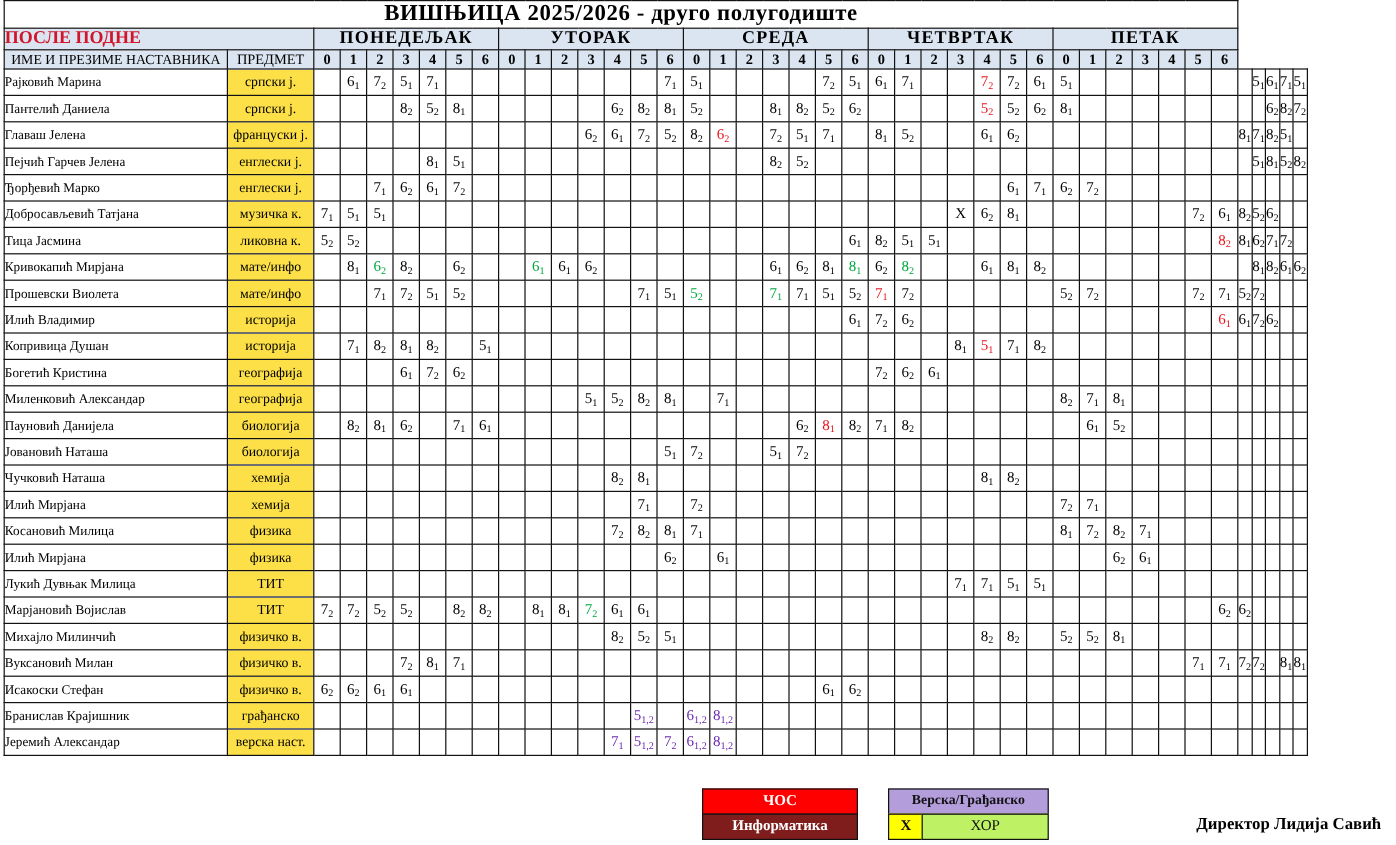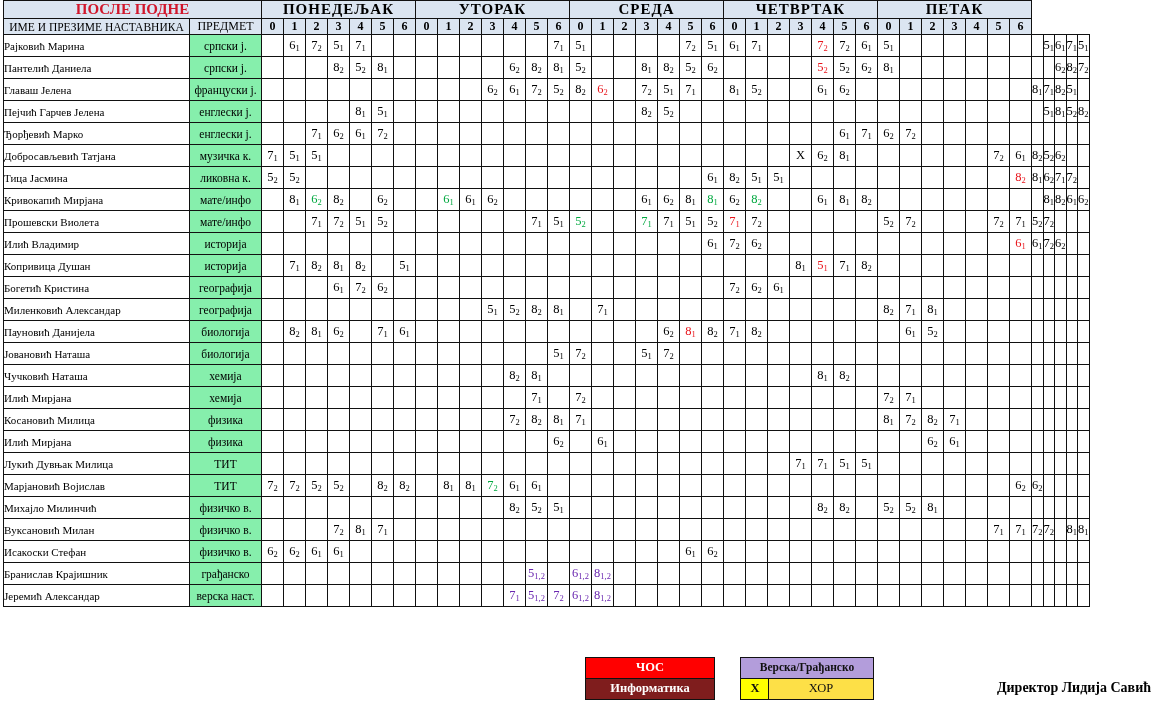--- a/index.html
+++ b/index.html
@@ -5,63 +5,66 @@
   html,body{margin:0;padding:0;background:#ffffff;}
   body{font-family:"Liberation Serif", serif; width:1163px; height:704px; overflow:hidden;}
   #wrap{position:relative;width:1163px;height:704px;}
 
   table.sched{border-collapse:collapse;table-layout:fixed;margin:0 3px;}
   table.sched td,table.sched th{border:1px solid #111;padding:0;margin:0;}
 
   .title-row td{border:1px solid #111;background:#ffffff;text-align:center;}
   .title{font-size:19px;font-weight:bold;letter-spacing:.5px;color:#000;padding:2px 0 3px;}
 
-  .hdr-afternoon{color:#d1162b;font-weight:bold;font-size:15px;text-align:center;background:#dbe5f1;}
+  .hdr-afternoon{color:#d1162b;font-weight:bold;font-size:15px;background:#dbe5f1;}
   .dayhdr{font-weight:bold;font-size:15px;text-align:center;background:#dbe5f1;letter-spacing:1px;}
   .colhdr{font-weight:normal;font-size:11.5px;text-align:center;background:#dbe5f1;}
   .subjhdr{font-weight:normal;font-size:12px;text-align:center;background:#dbe5f1;}
   .periodhdr{font-weight:bold;font-size:12px;text-align:center;background:#dbe5f1;}
 
   .teacher{font-size:11px;text-align:left;padding-left:3px;white-space:nowrap;overflow:hidden;}
-  .subject{font-size:11.5px;text-align:center;background:#86efac;white-space:nowrap;overflow:hidden;}
+  .subject{font-size:11.5px;text-align:center;background:#fde047;white-space:nowrap;overflow:hidden;}
   .cell{font-size:12.5px;text-align:center;height:21px;}
   .grp{border-left:2px solid #111;}
 
   sub{font-size:8.5px;vertical-align:-0.25em;}
 
   .c-black{color:#000;}
   .c-red{color:#e8141b;}
   .c-green{color:#00a83f;}
   .c-purple{color:#6a27b0;}
 
   
   .legend{position:absolute;left:0;top:656px;width:1163px;height:59px;}
   .lg-box{position:absolute;border:1px solid #111;font-size:12.5px;font-weight:bold;text-align:center;line-height:19px;}
   .lg-chos{left:585px;top:1px;width:128px;height:20px;background:#ff0000;color:#ffffff;}
   .lg-info{left:585px;top:22px;width:128px;height:20px;background:#7f1d1d;color:#ffffff;}
   .lg-ver{left:740px;top:1px;width:132px;height:20px;background:#b39ddb;color:#111;font-size:11.5px;}
   .lg-x{left:740px;top:22px;width:28px;height:20px;background:#ffff00;color:#111;}
-  .lg-hor{left:768px;top:22px;width:104px;height:20px;background:#fde047;color:#111;font-weight:normal;}
+  .lg-hor{left:768px;top:22px;width:104px;height:20px;background:#bef264;color:#111;font-weight:normal;}
   .director{position:absolute;right:12px;top:24px;font-size:14px;font-weight:bold;color:#000;text-align:center;}
 </style>
 </head>
 <body>
 
 <div id="wrap">
   <table class="sched">
     <colgroup>
       <col style="width:186px">
       <col style="width:72px">
       <col span="7" style="width:22px">
       <col span="7" style="width:22px">
       <col span="7" style="width:22px">
       <col span="7" style="width:22px">
       <col span="7" style="width:22px">
     </colgroup>
     <tbody>
+      <tr class="title-row">
+        <td colspan="37" class="title">ВИШЊИЦА  2025/2026 -  друго полугодиште</td>
+      </tr>
       <tr>
         <td colspan="2" class="hdr-afternoon">ПОСЛЕ ПОДНЕ</td>
         <td colspan="7" class="dayhdr grp">ПОНЕДЕЉАК</td>
         <td colspan="7" class="dayhdr grp">УТОРАК</td>
         <td colspan="7" class="dayhdr grp">СРЕДА</td>
         <td colspan="7" class="dayhdr grp">ЧЕТВРТАК</td>
         <td colspan="7" class="dayhdr grp">ПЕТАК</td>
       </tr>
       <tr id="period-row">
         <td class="colhdr">ИМЕ И ПРЕЗИМЕ НАСТАВНИКА</td>

